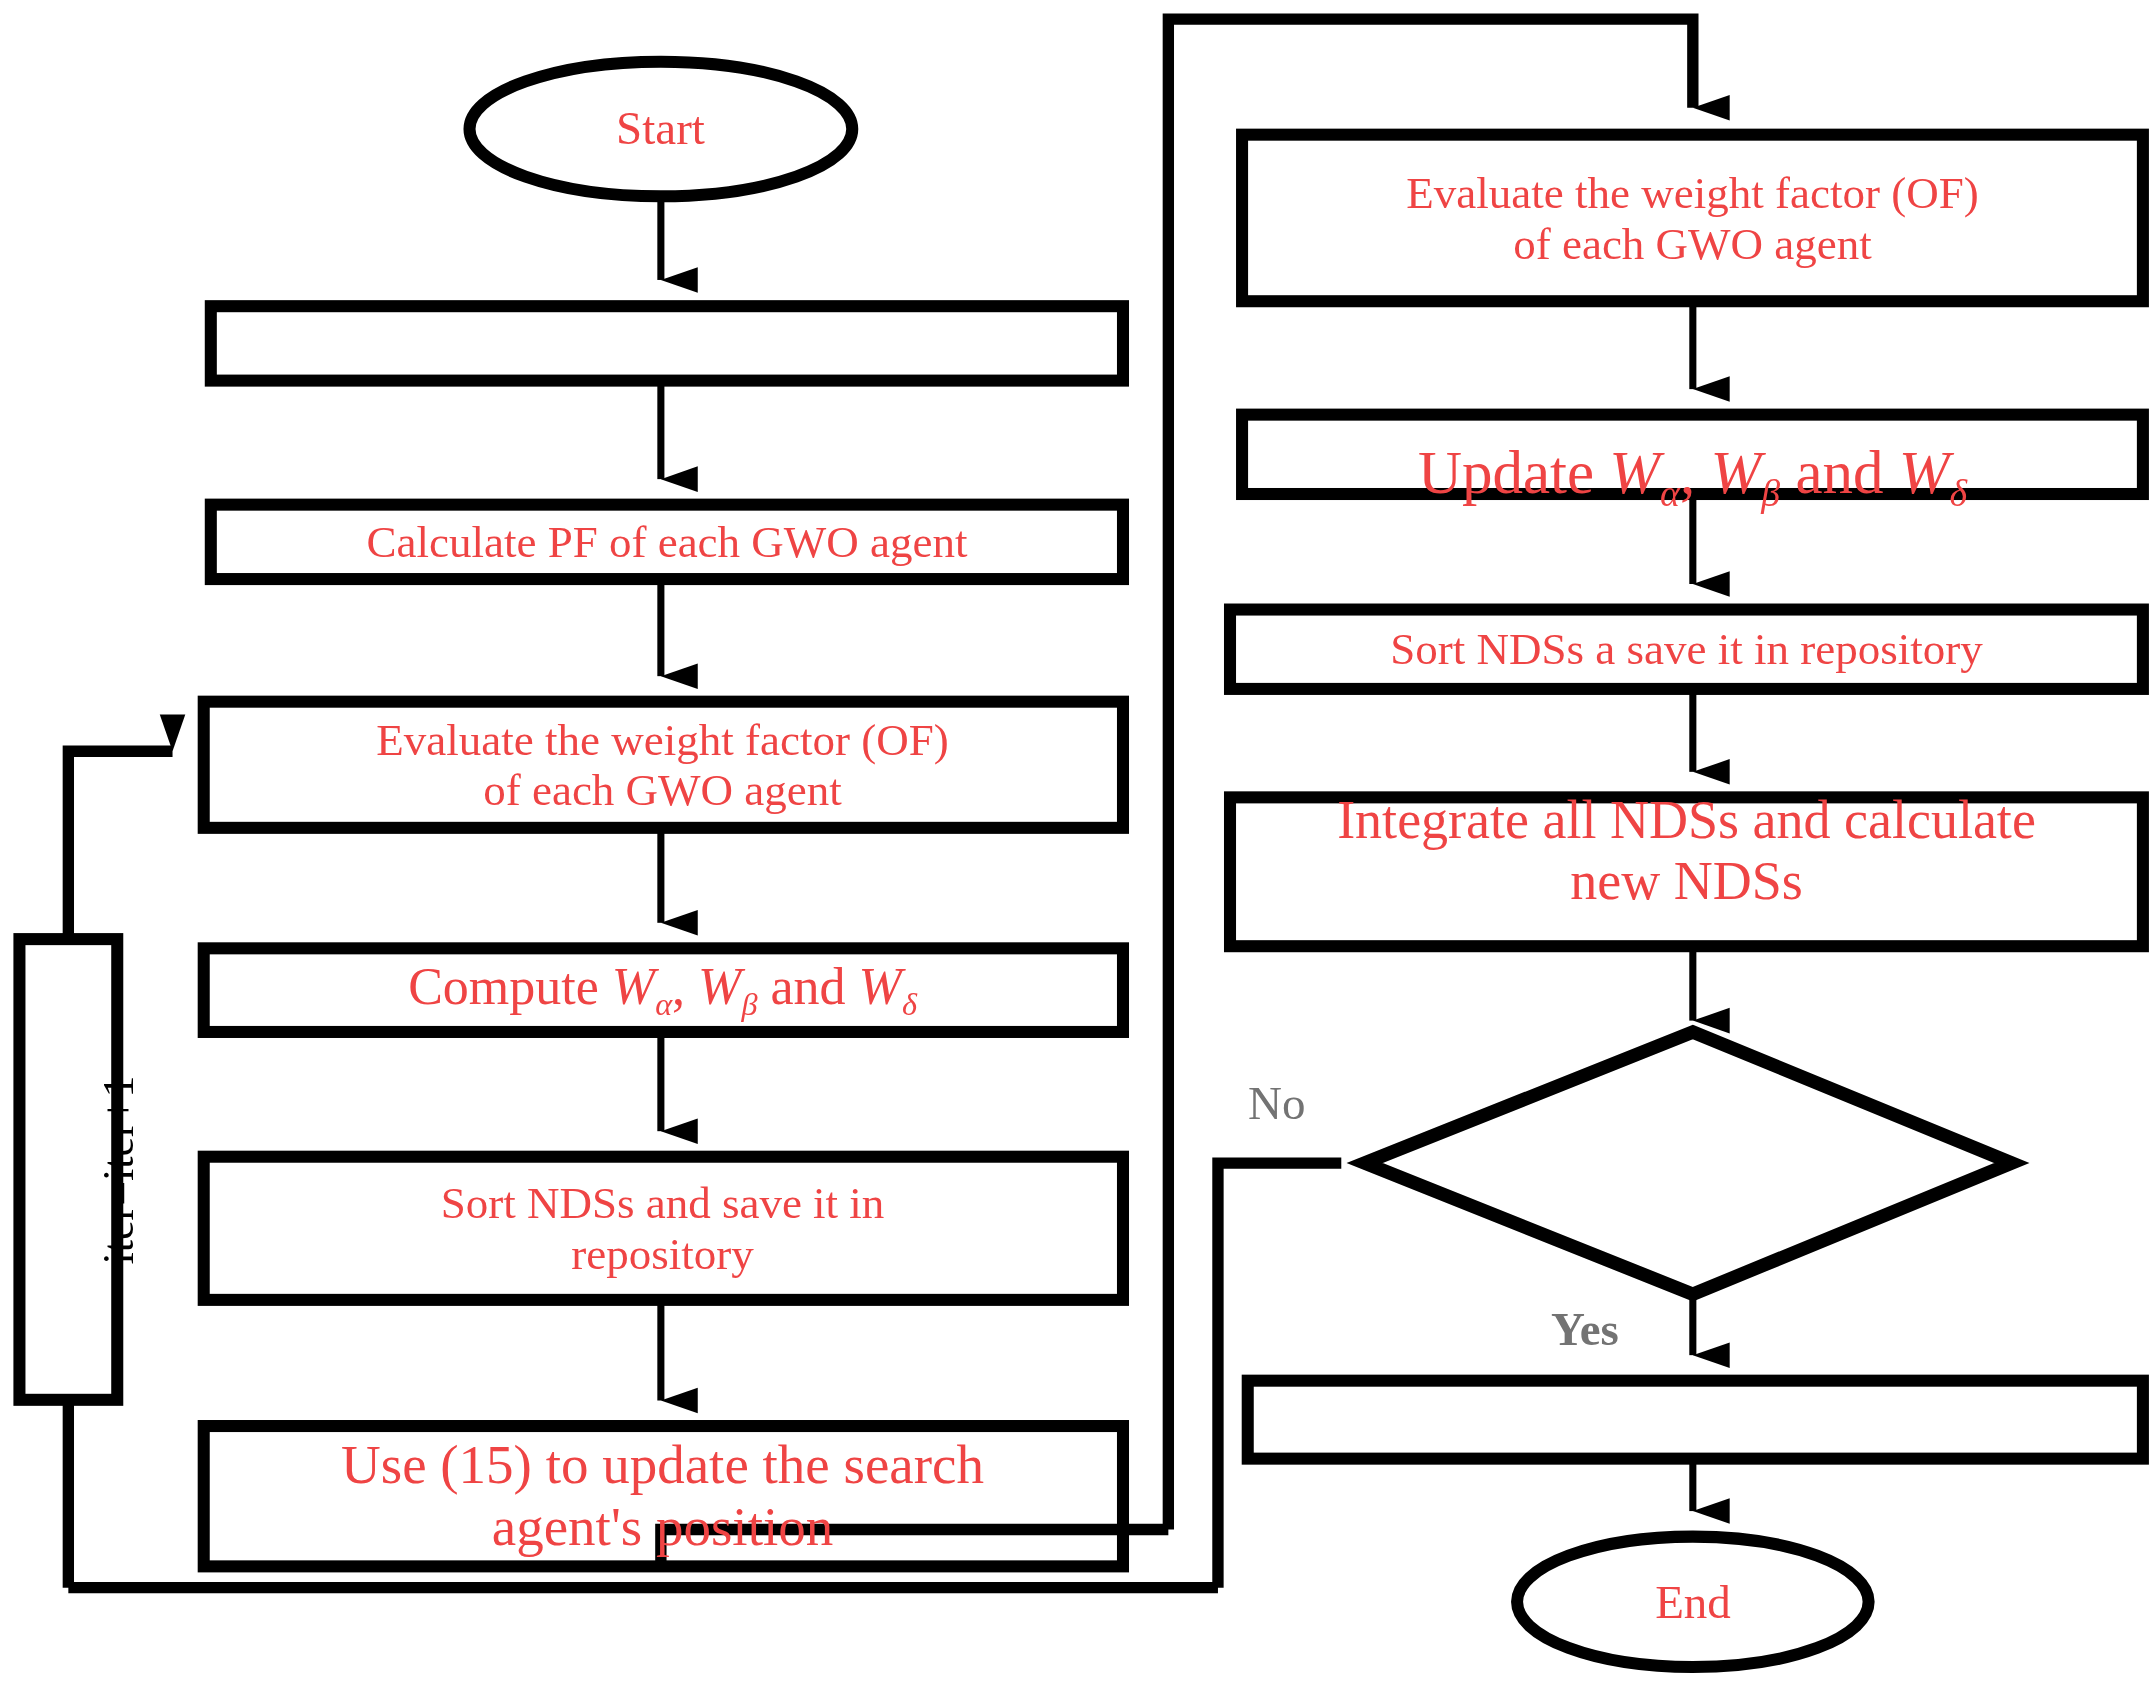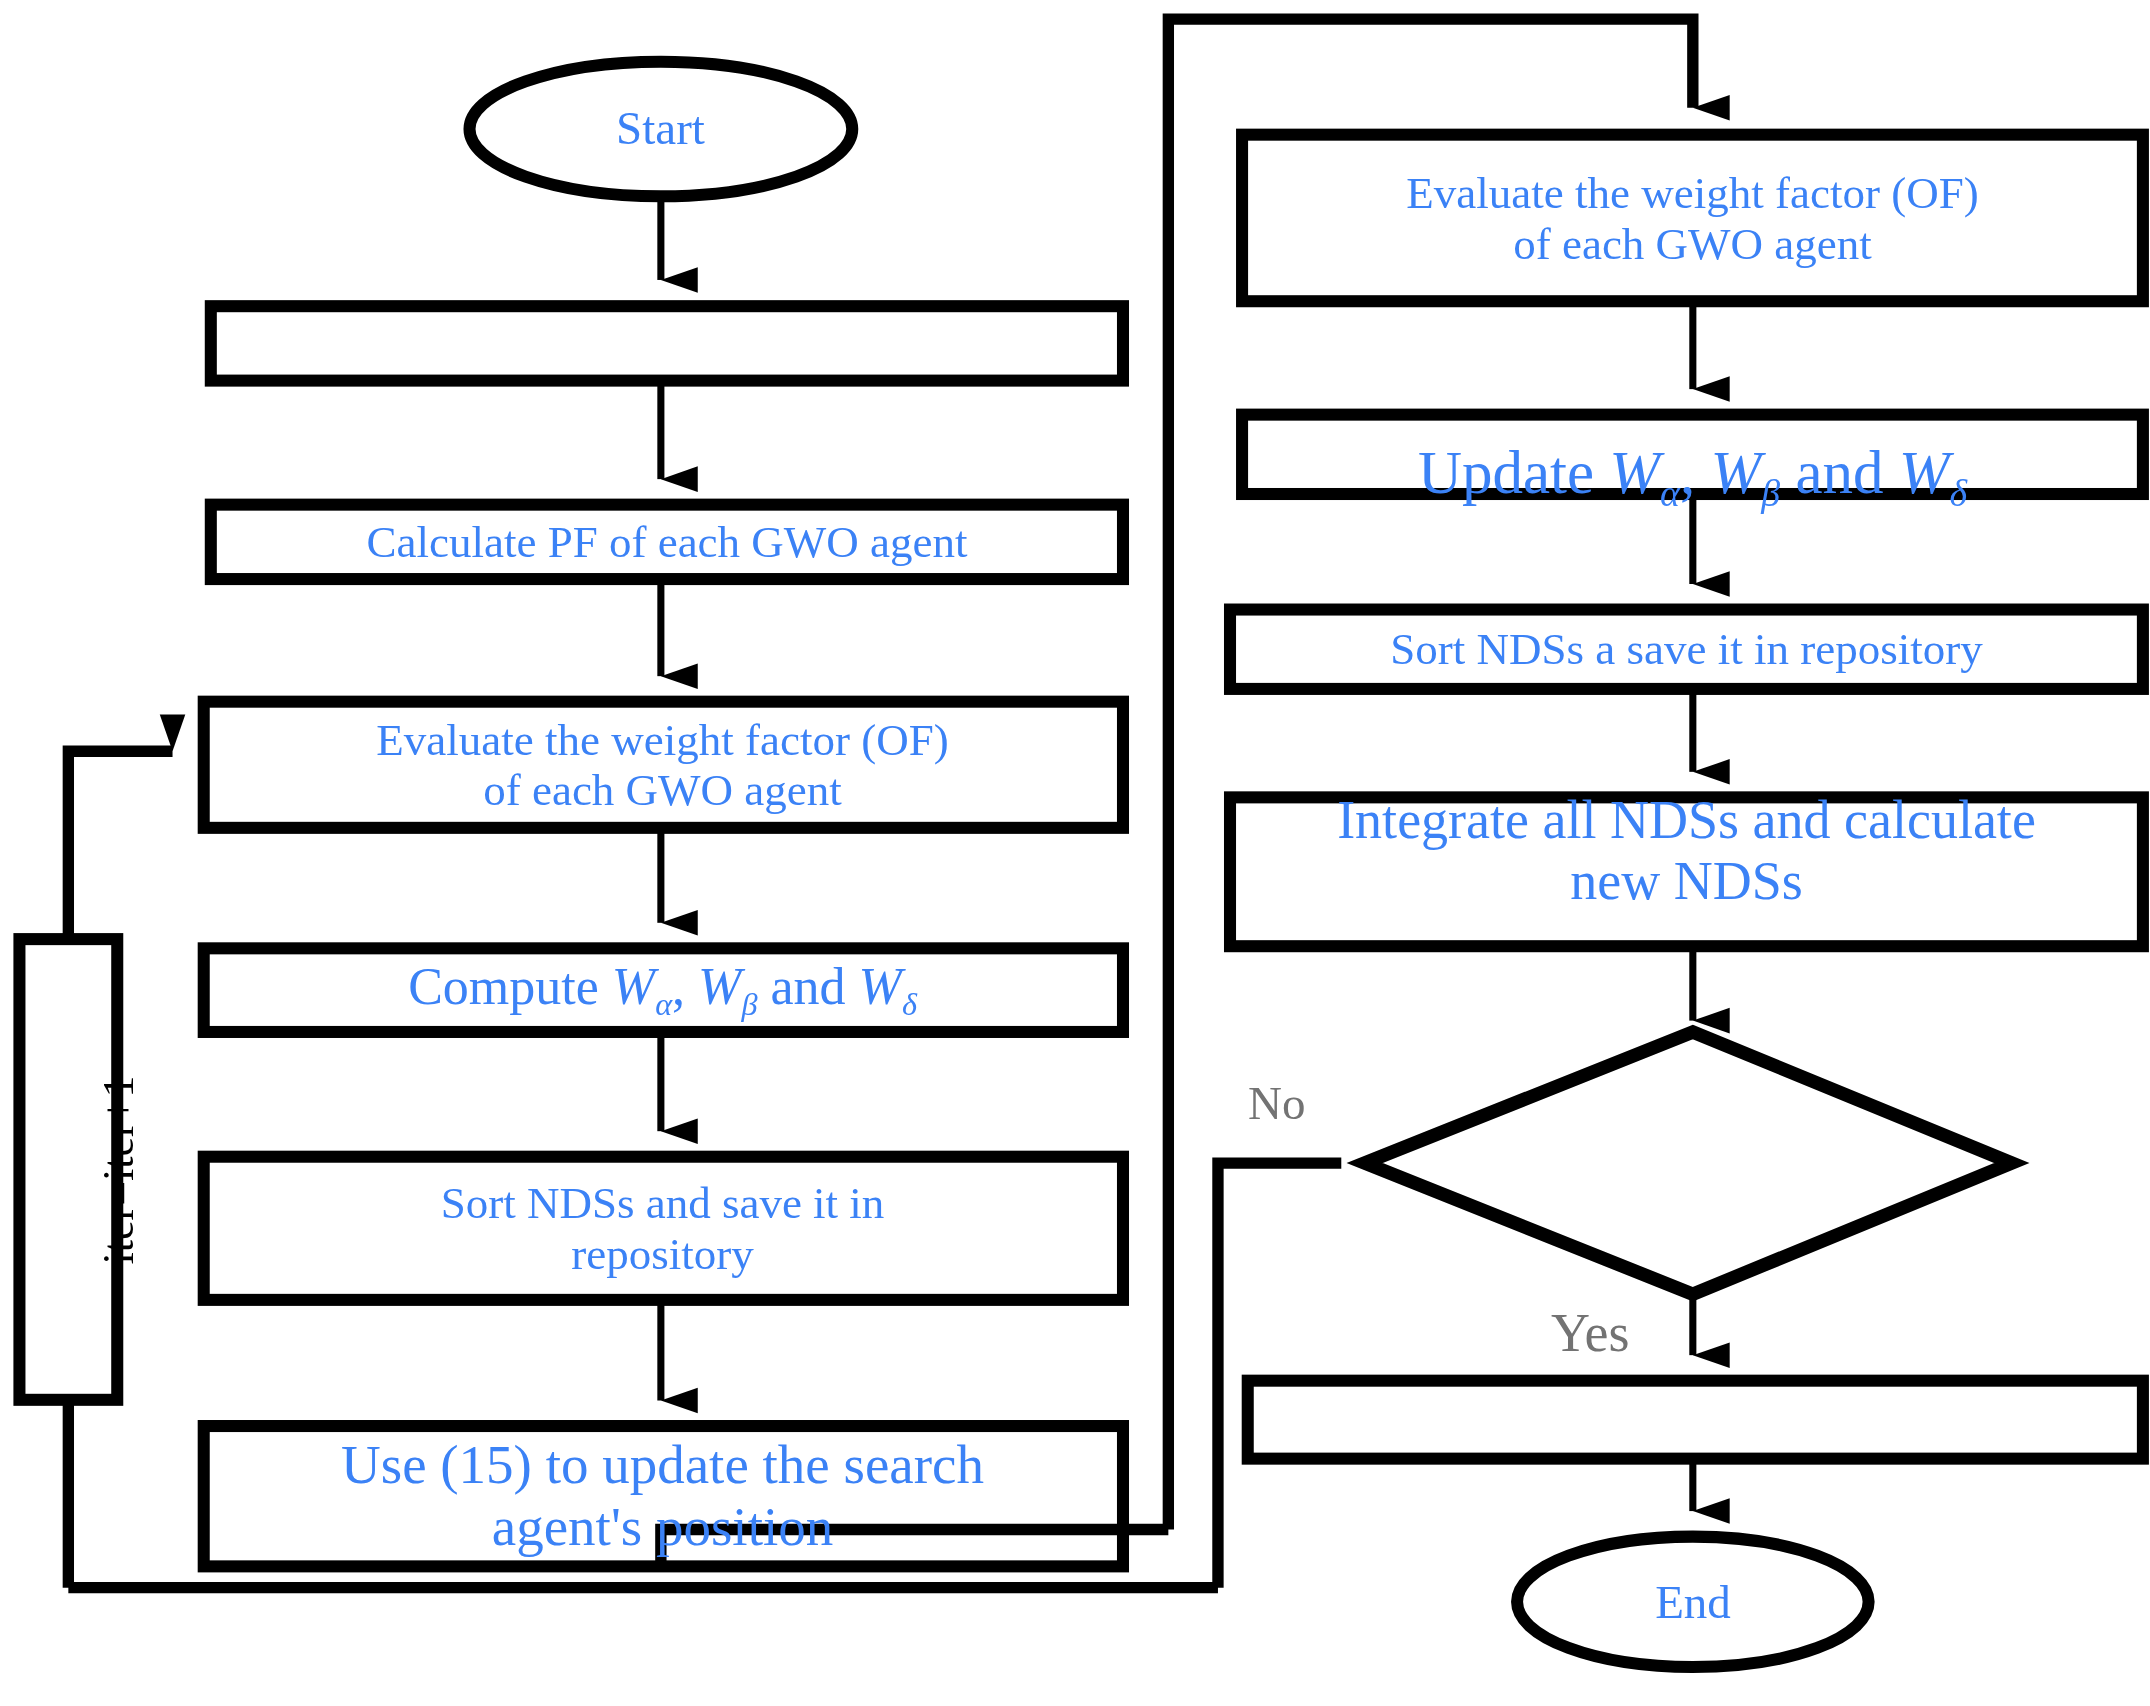--- a/index.html
+++ b/index.html
@@ -21,21 +21,21 @@
     top: 0;
     width: 2151px;
     height: 1706px;
   }
   .node-label {
     position: absolute;
     display: flex;
     align-items: center;
     justify-content: center;
     text-align: center;
-    color: #3b82f6;
+    color: #ef4444;
     font-family: "Liberation Serif", "DejaVu Serif", serif;
     line-height: 1.12;
     pointer-events: none;
     white-space: pre-line;
   }
   .edge-label {
     position: absolute;
     color: #737373;
     font-family: "Liberation Serif", "DejaVu Serif", serif;
     line-height: 1;
@@ -163,16 +163,16 @@
 
   <div class="node-label" style="left:1230px; top:776px; width:913px; height:149px; font-size:54px;">Integrate all NDSs and calculate
 new NDSs</div>
 
 
 
   <div class="node-label" style="left:1523px; top:1563px; width:340px; height:78px; font-size:47px;">End</div>
 
   <div class="edge-label" style="left:1248px; top:1080px; font-size:47px;">No</div>
 
-  <div class="edge-label" style="left:1551px; top:1306px; font-size:54px;">Yes</div>
+  <div class="edge-label" style="left:1551px; top:1306px; font-size:47px;font-weight:bold;">Yes</div>
 
 </div>
 
 
 </body></html>

